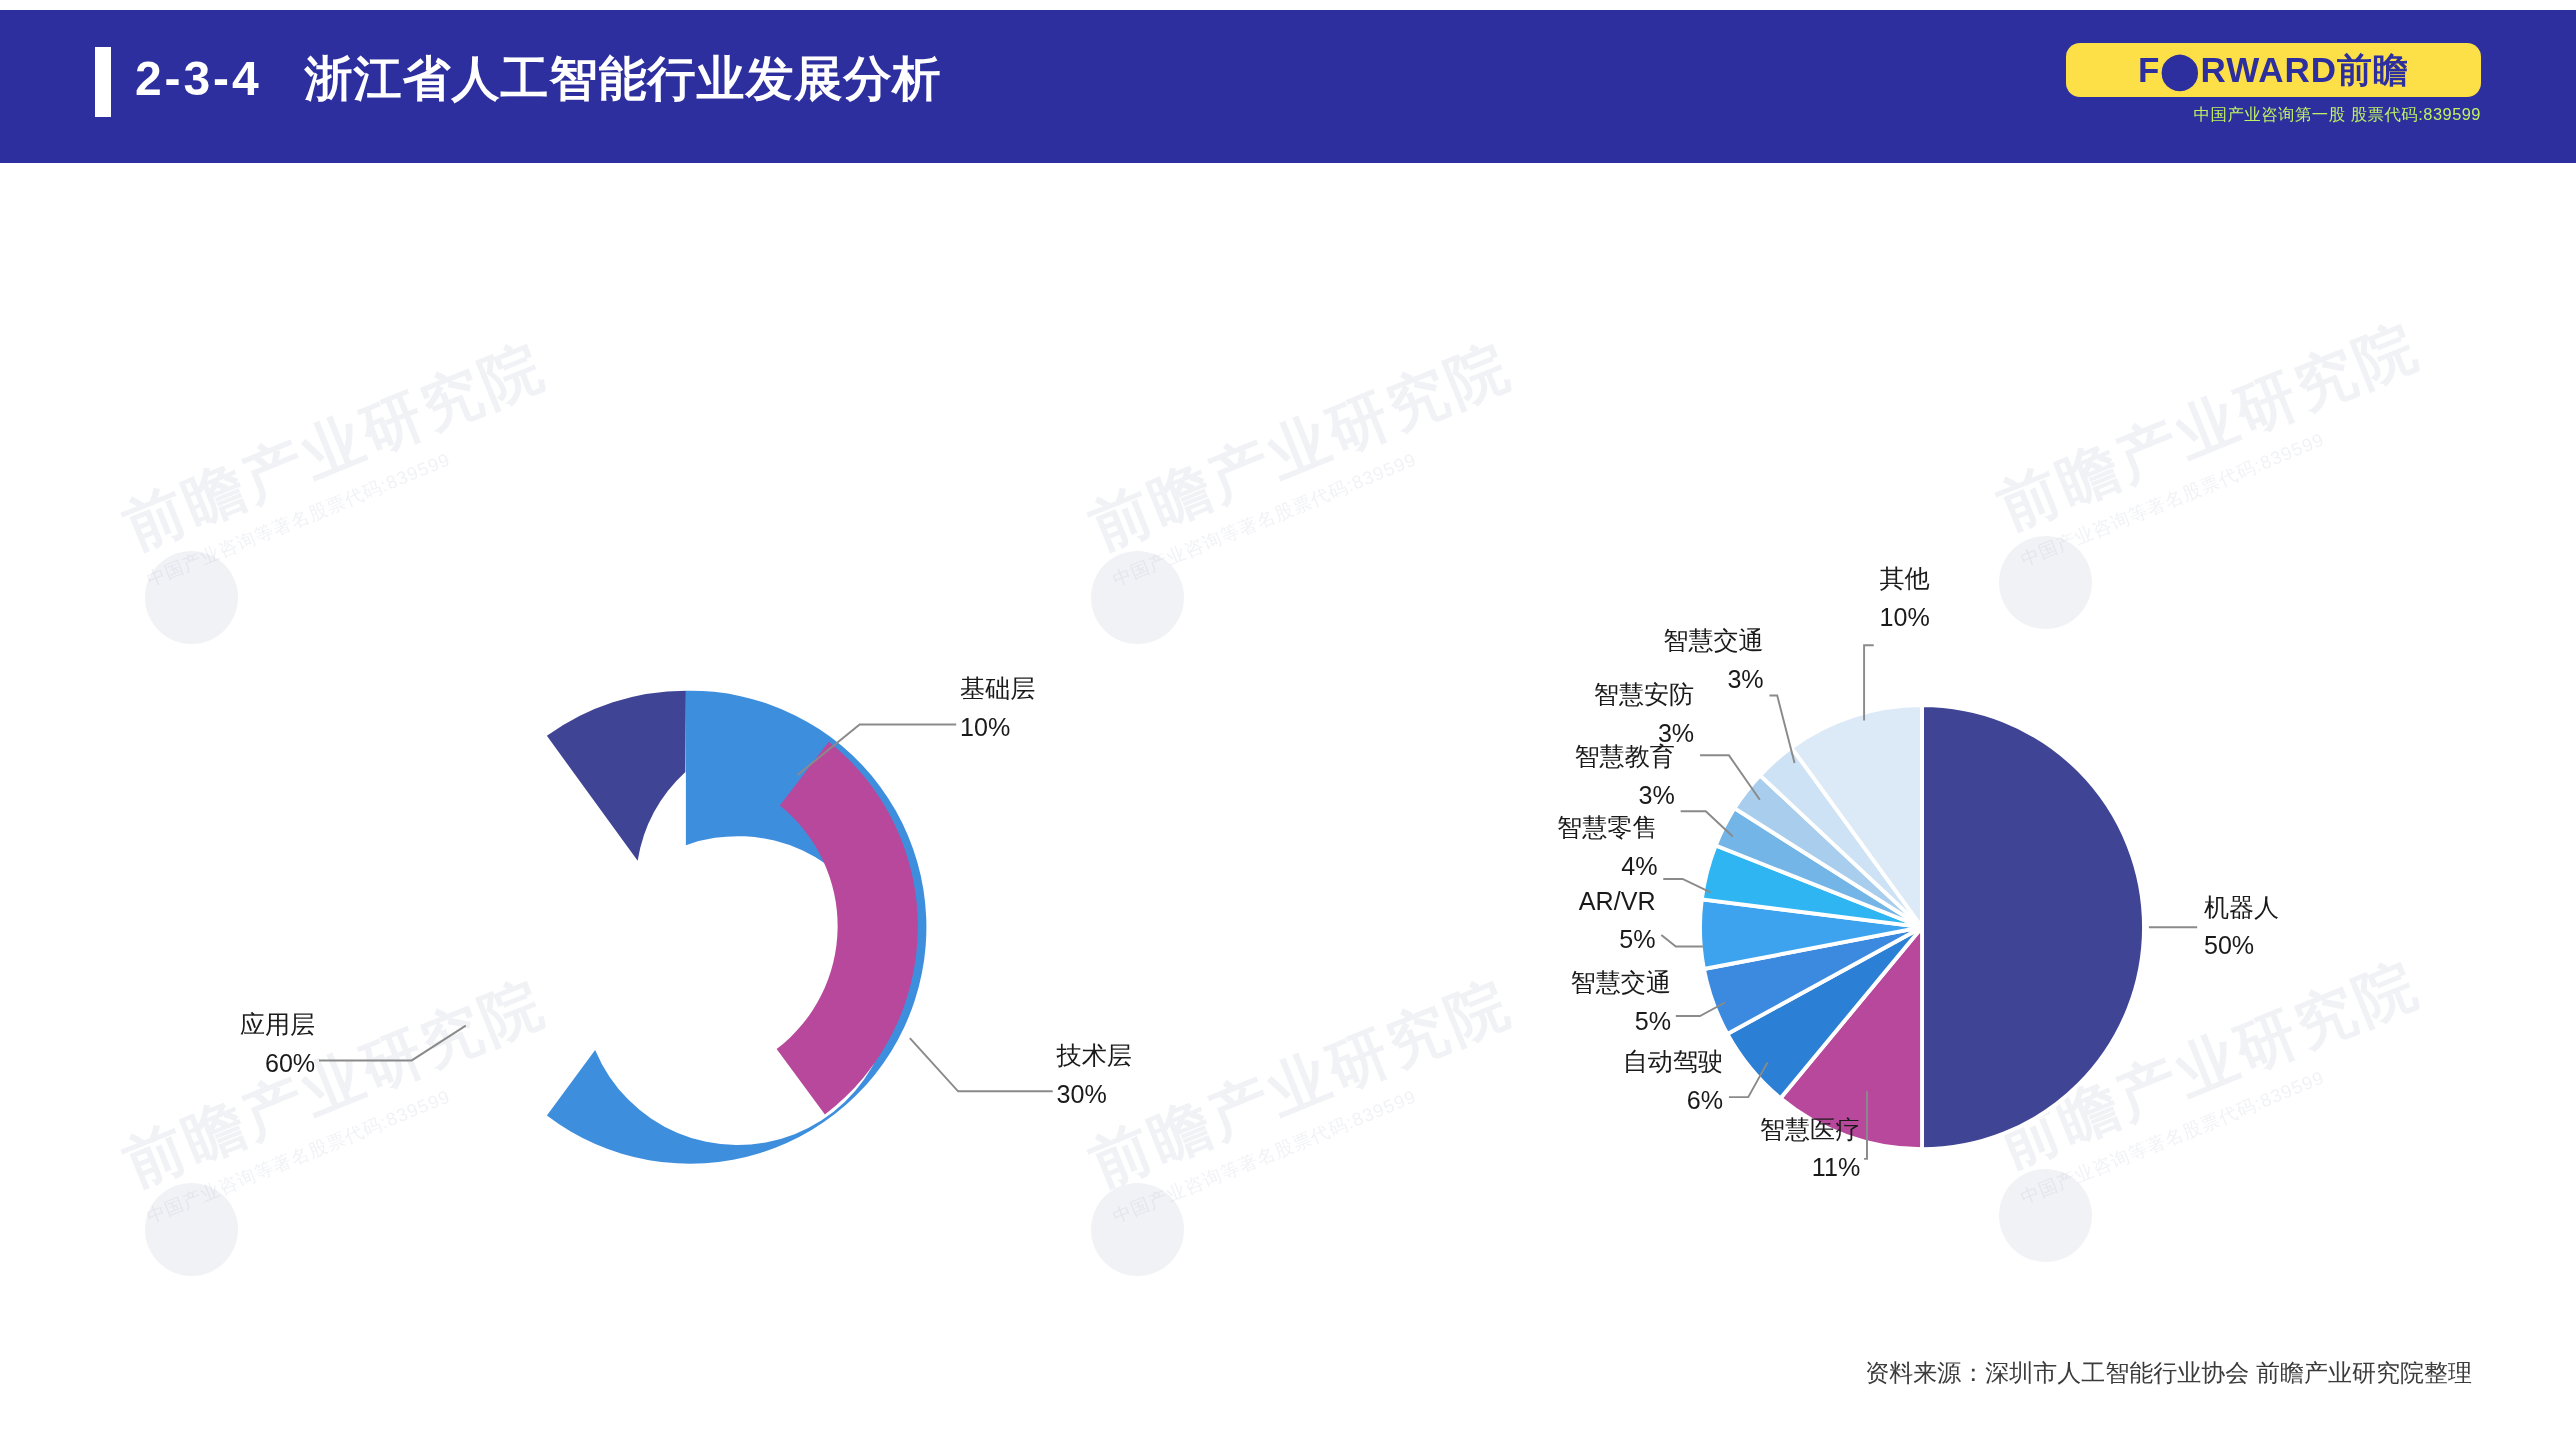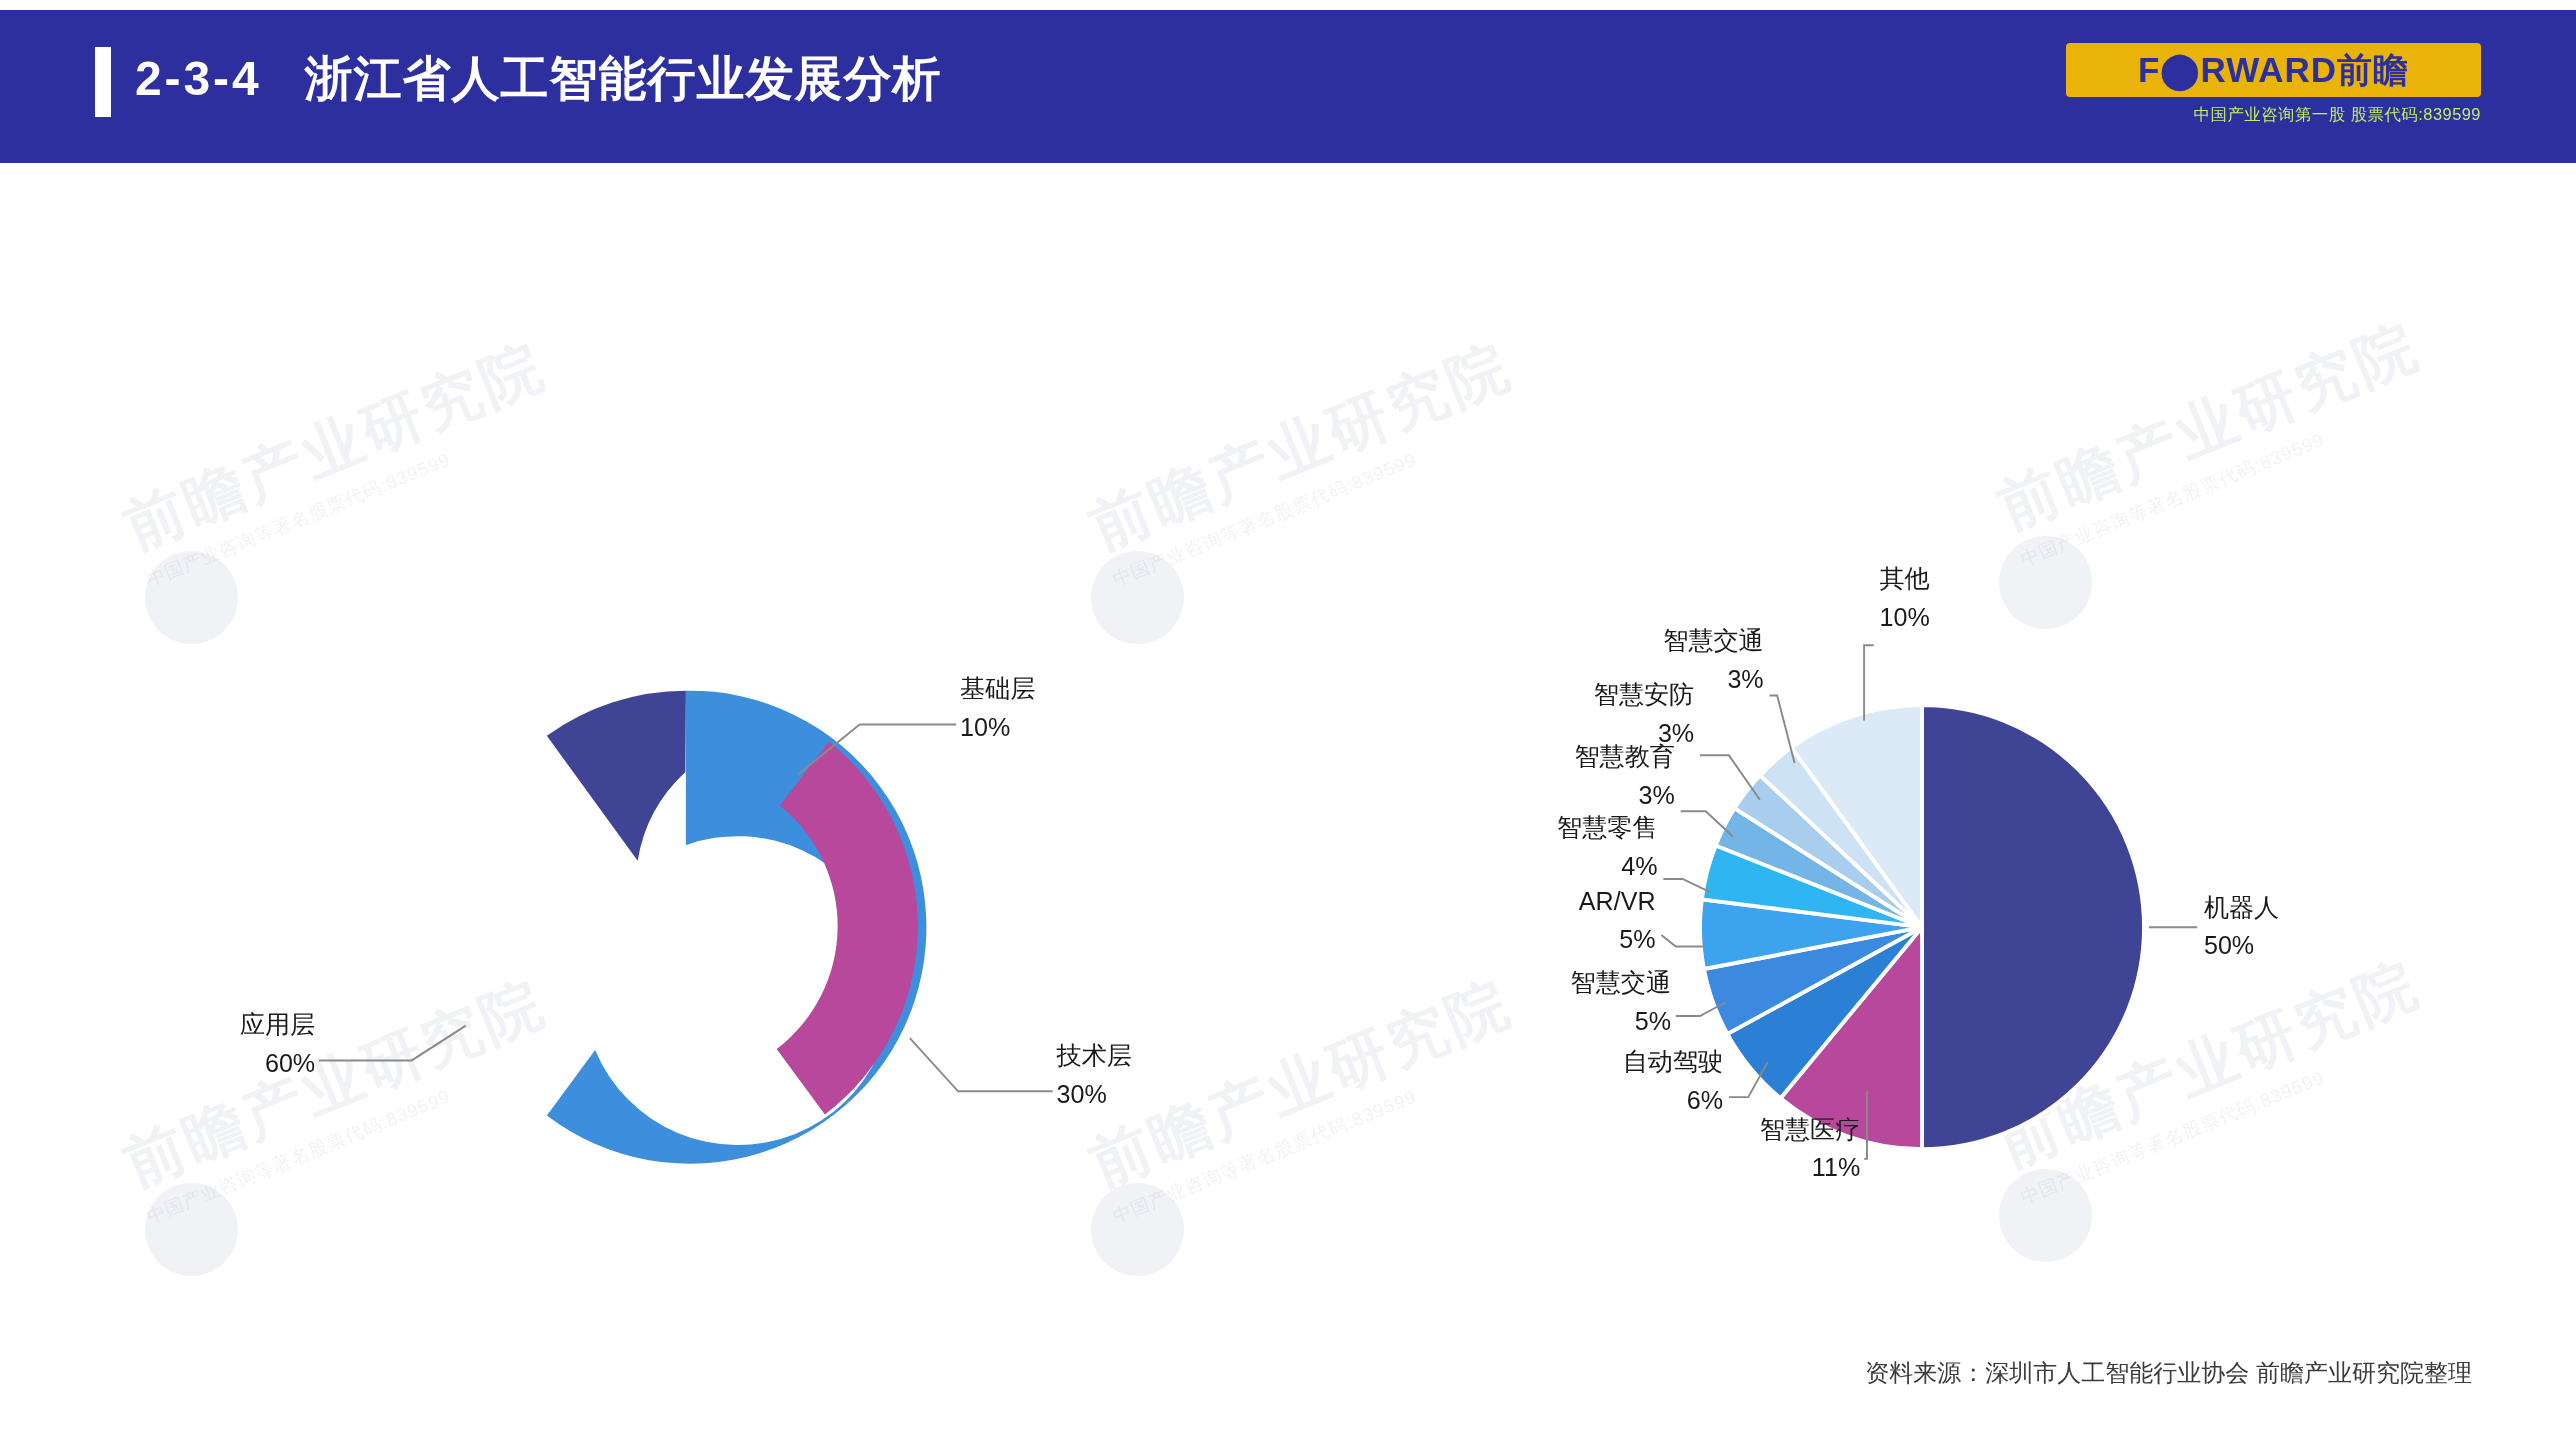--- a/index.html
+++ b/index.html
@@ -27,21 +27,21 @@
     white-space: nowrap;
   }
   .header-title .hnum { letter-spacing: 2.9px; }
 
   .logo-box {
     position: absolute; right: 95px; top: 33px;
     width: 415px; height: 83px;
     display: flex; flex-direction: column; align-items: flex-end;
   }
   .logo-plate {
-    width: 415px; height: 56px; background: #eab308; border-radius: 4px;
+    width: 415px; height: 56px; background: #fde047; border-radius: 14px;
     display: flex; align-items: center; justify-content: center;
   }
   .logo-text {
     font-size: 35px; font-weight: bold; color: #2d2f9e; letter-spacing: 1px;
     white-space: nowrap;
   }
   .logo-sub {
     margin-top: 6.8px; color: #bef264; font-size: 16.4px; white-space: nowrap;
     letter-spacing: 0.5px;
   }

